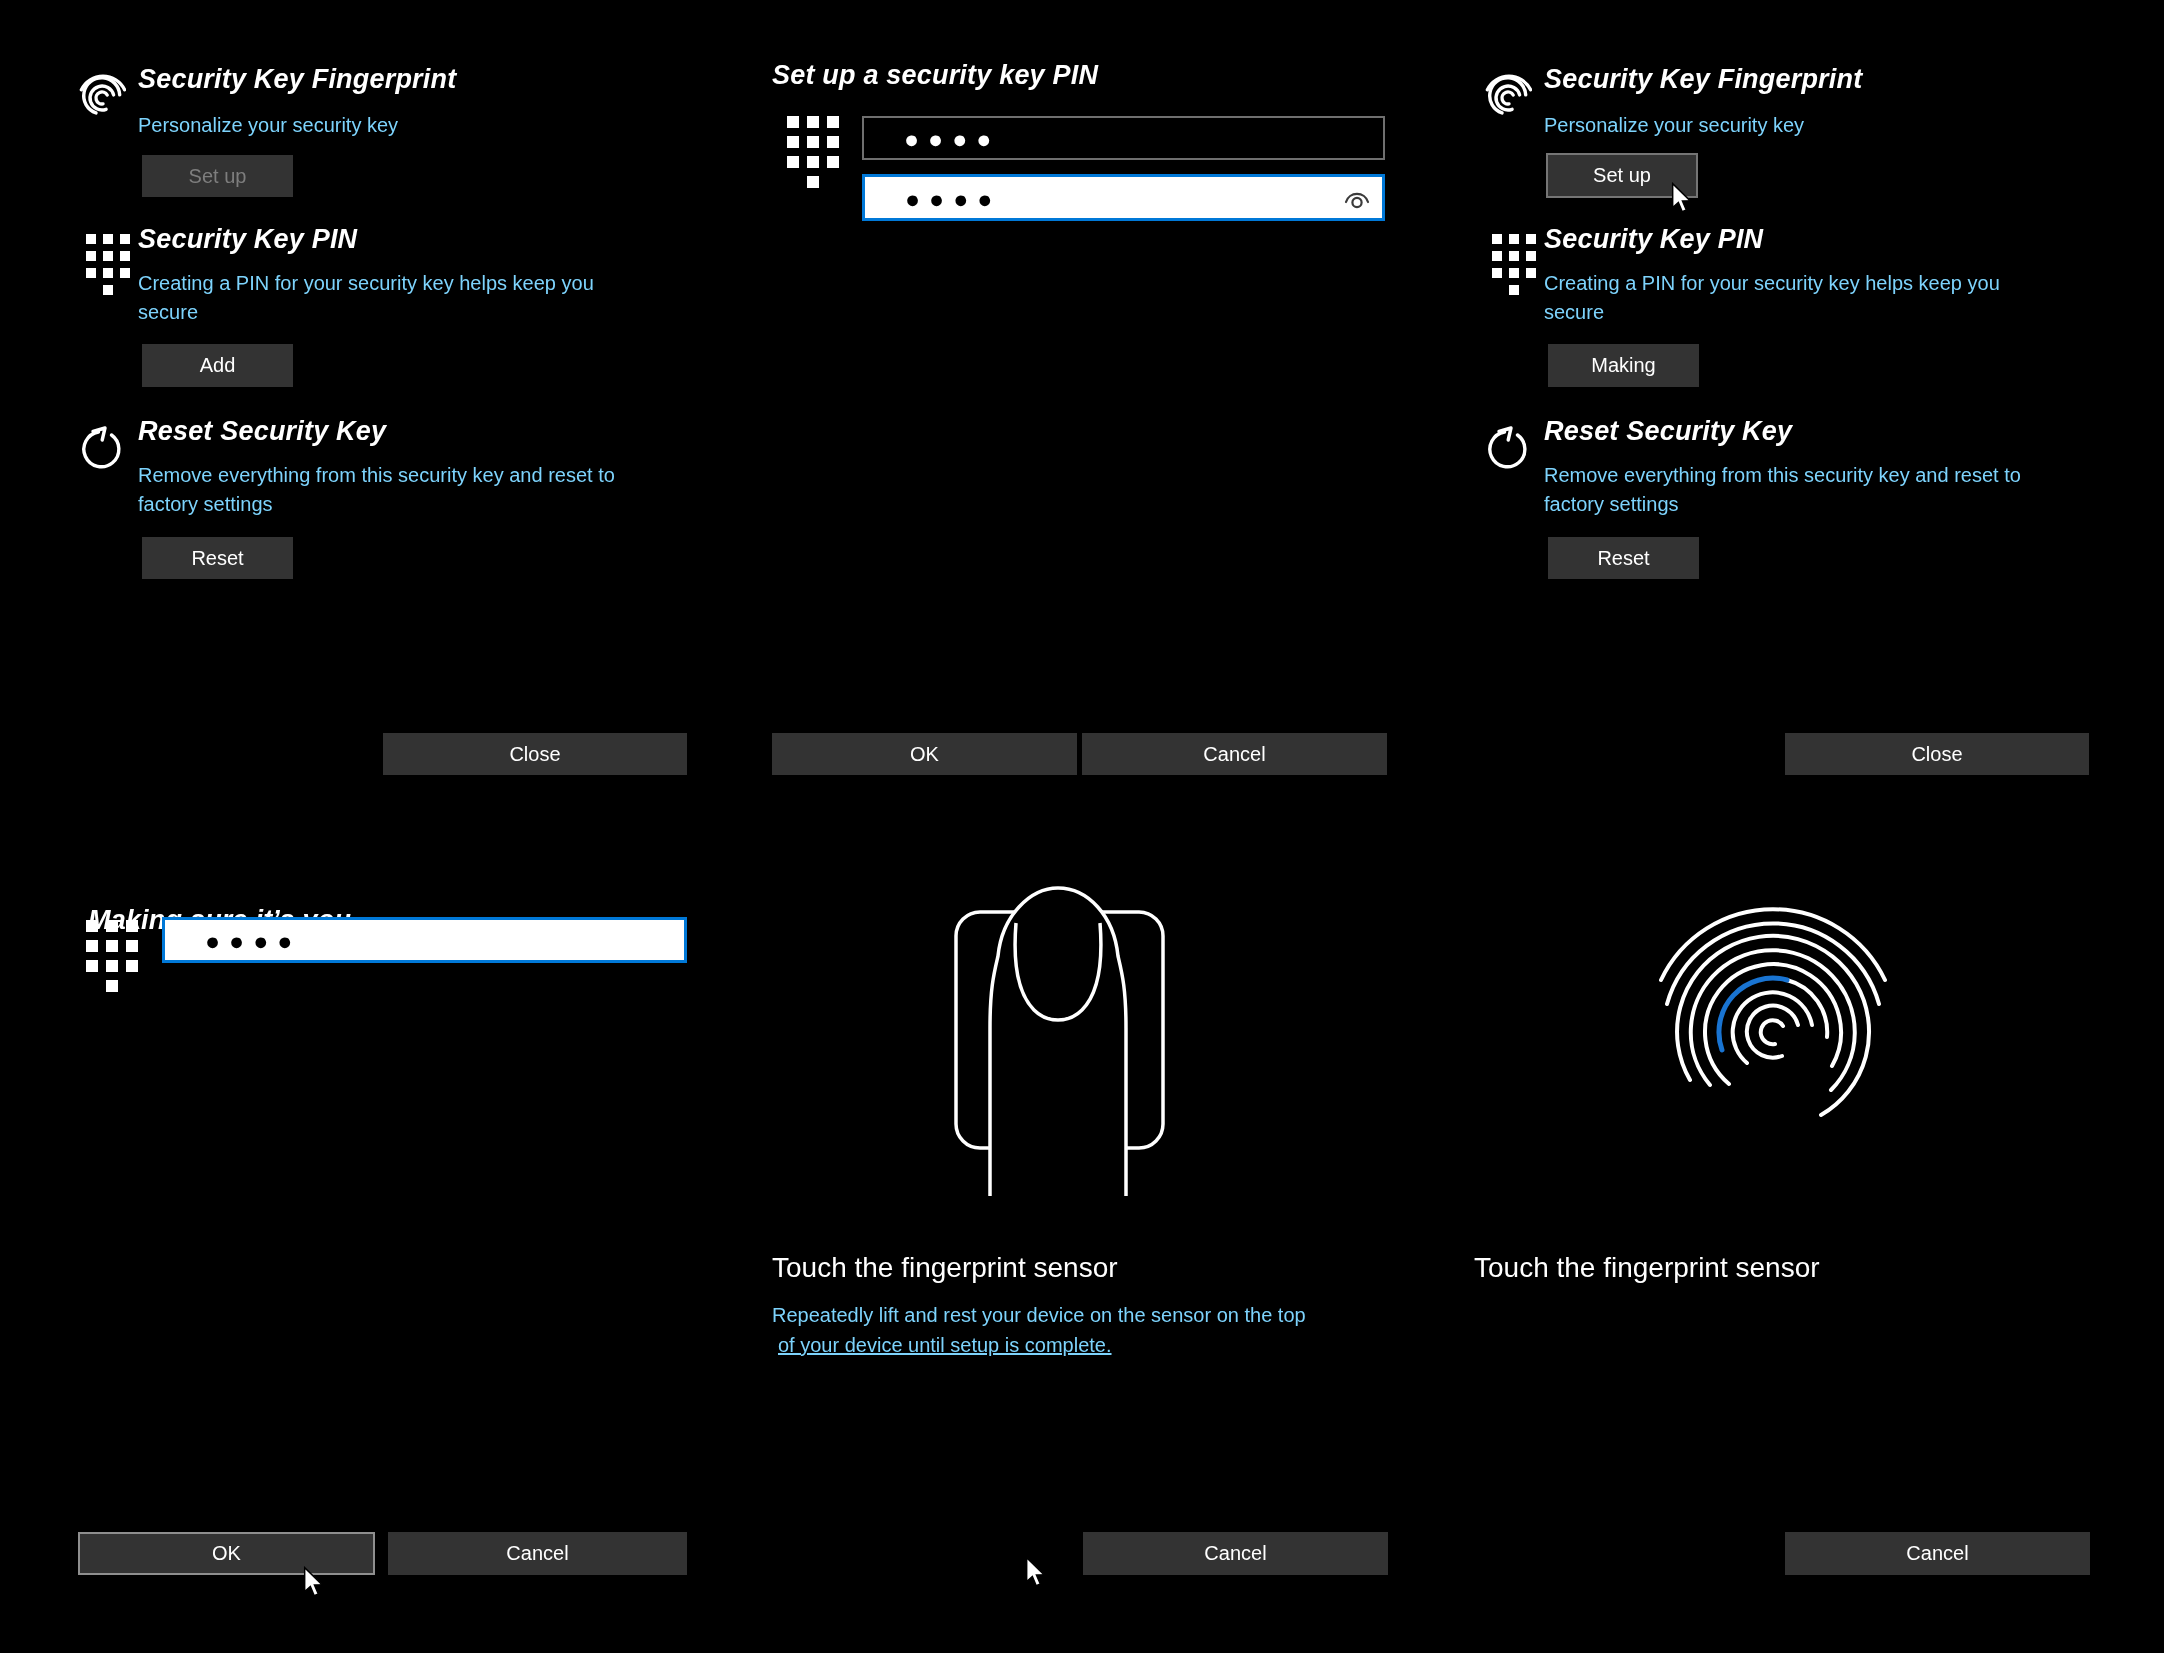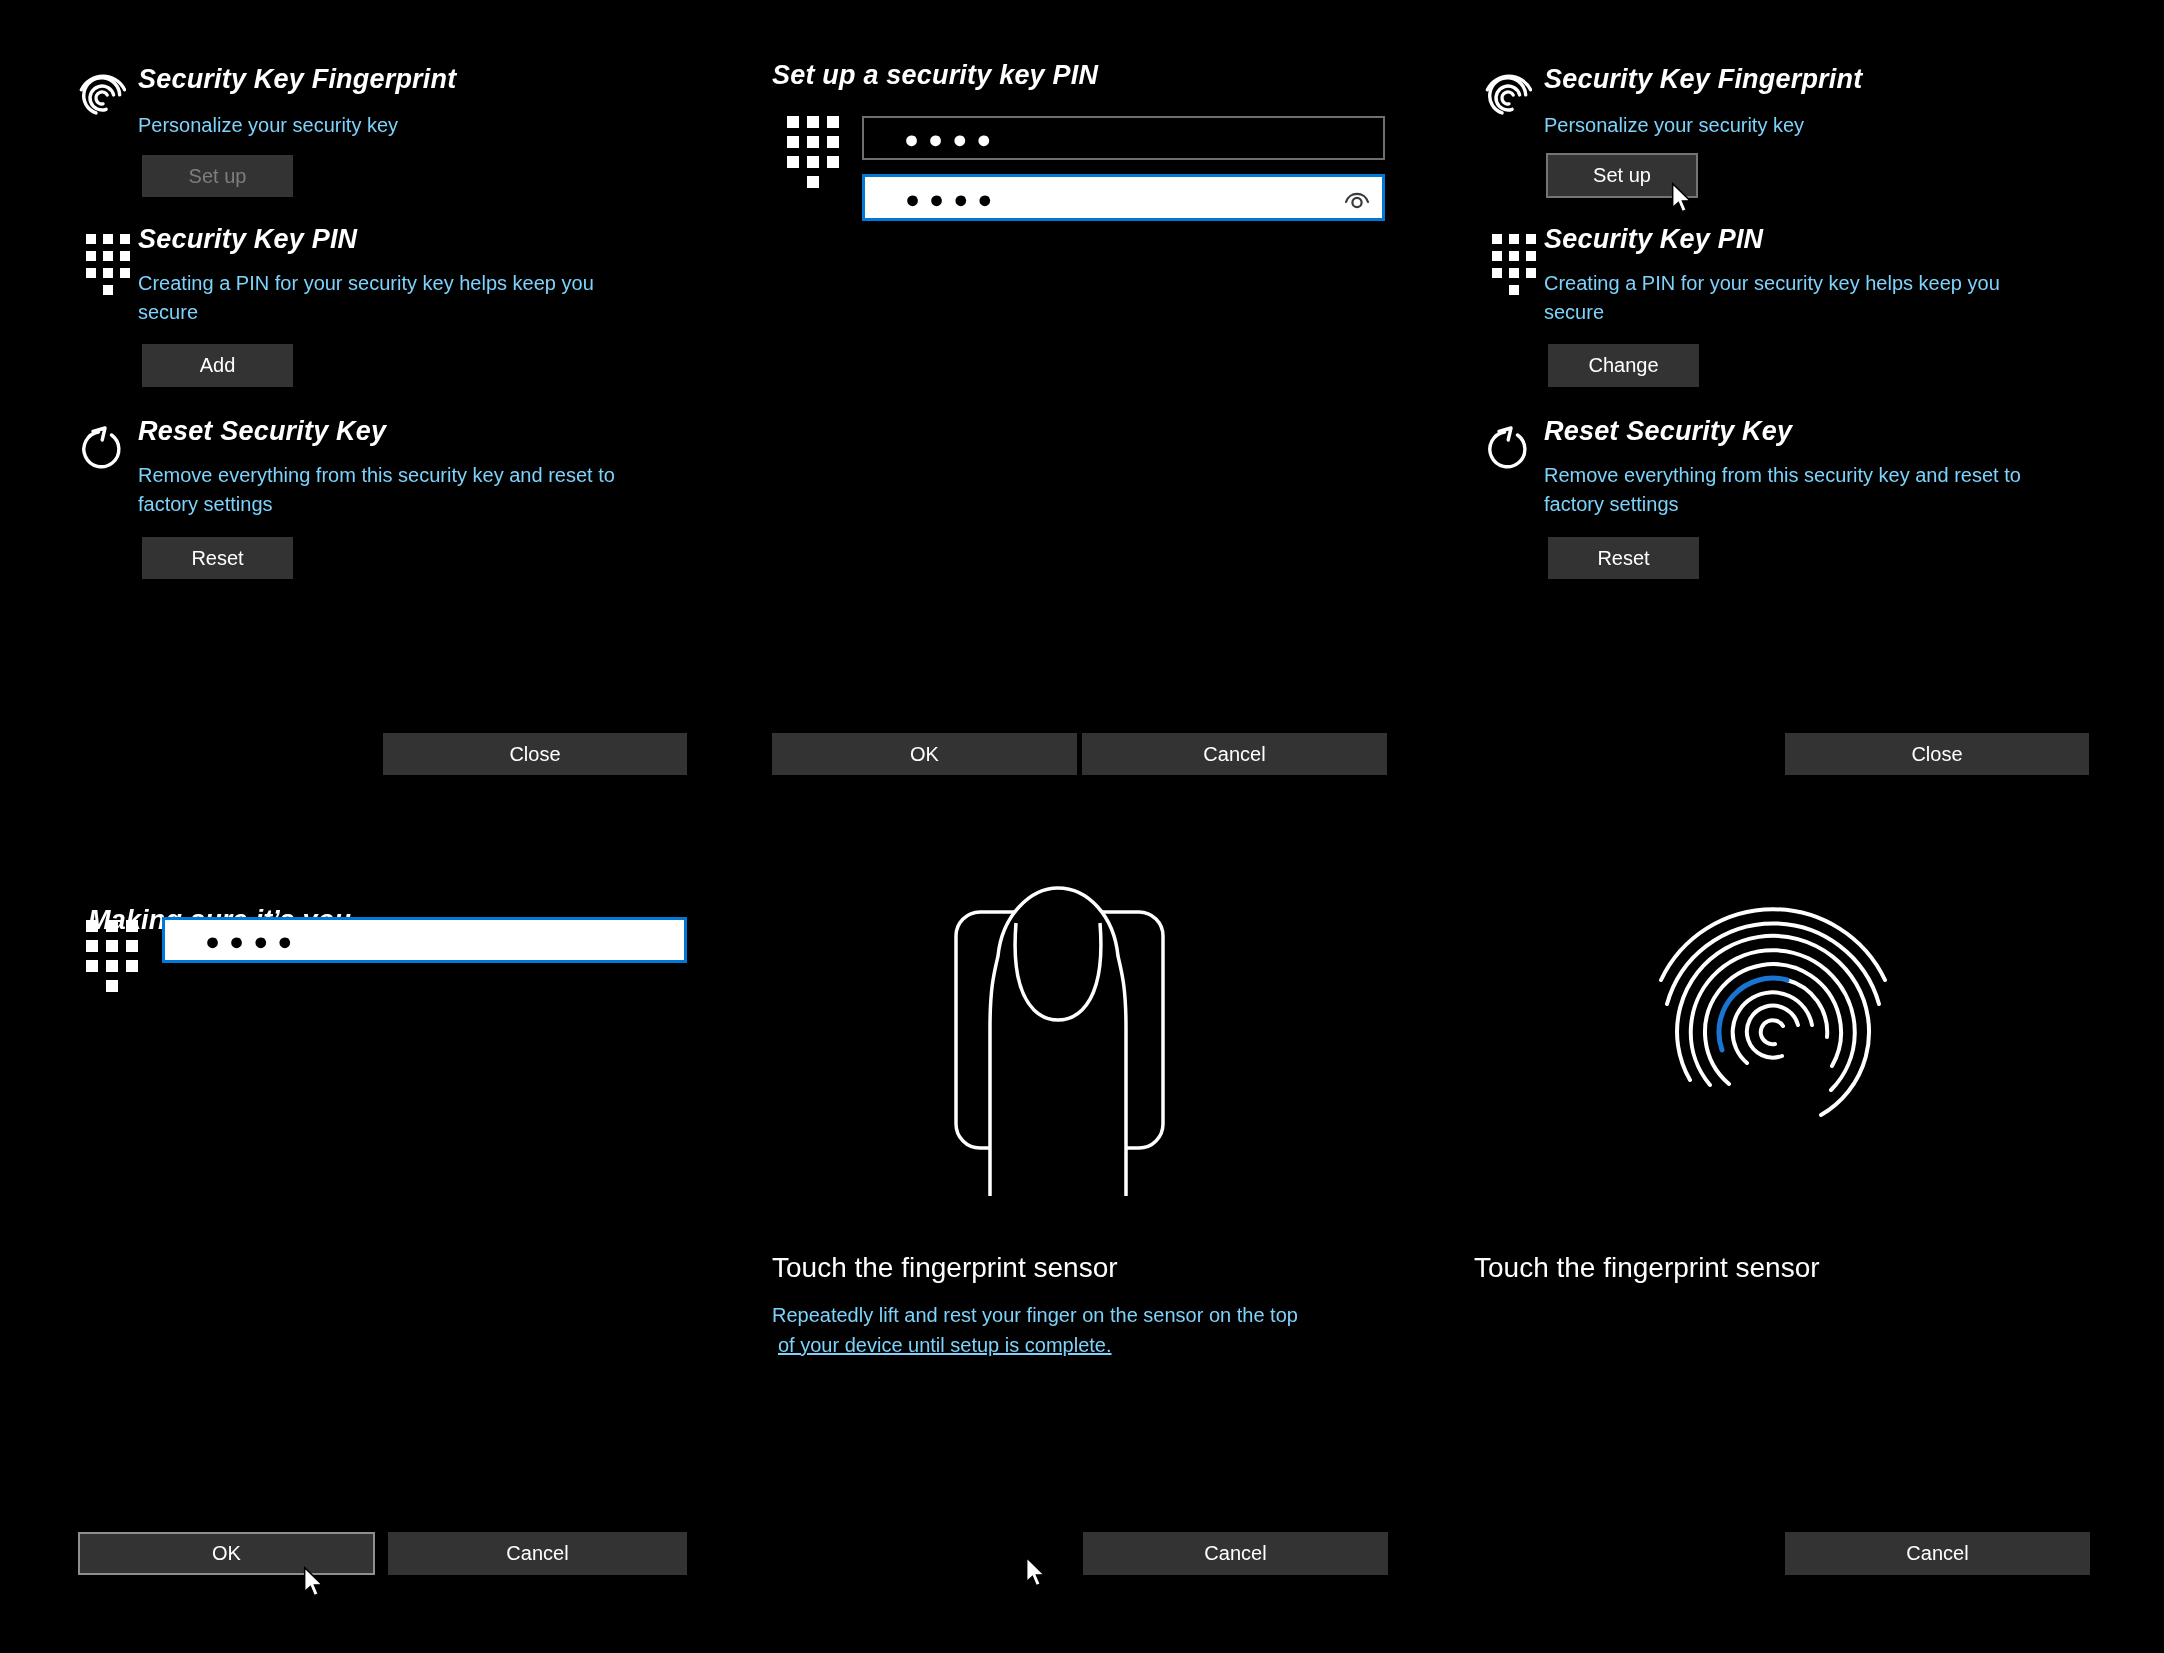--- a/index.html
+++ b/index.html
@@ -141,21 +141,21 @@
   <div class="abs h1" style="left:62px;top:4px;">Security Key Fingerprint</div>
   <div class="abs body-text" style="left:62px;top:54px;">Personalize your security key</div>
   <div class="btn outlined" style="left:64px;top:93px;width:152px;height:45px;">Set up</div>
 
   <svg class="abs" style="left:10px;top:174px" width="44" height="61" viewBox="0 0 44 61">
       <use href="#dialpad-sm"></use>
     </svg>
   <div class="abs h1" style="left:62px;top:164px;">Security Key PIN</div>
   <div class="abs body-text" style="left:62px;top:212px;">Creating a PIN for your security key helps keep you</div>
   <div class="abs body-text" style="left:62px;top:241px;">secure</div>
-  <div class="btn" style="left:66px;top:284px;width:151px;height:43px;">Change</div>
+  <div class="btn" style="left:66px;top:284px;width:151px;height:43px;">Making</div>
 
   <svg class="abs" style="left:2px;top:364px" width="47" height="47" viewBox="0 0 47 47">
       <use href="#reset-icon"></use>
     </svg>
   <div class="abs h1" style="left:62px;top:356px;">Reset Security Key</div>
   <div class="abs body-text" style="left:62px;top:404px;">Remove everything from this security key and reset to</div>
   <div class="abs body-text" style="left:62px;top:433px;">factory settings</div>
   <div class="btn" style="left:66px;top:477px;width:151px;height:42px;">Reset</div>
 
   <div class="btn" style="left:303px;top:673px;width:304px;height:42px;">Close</div>
@@ -174,21 +174,21 @@
 </div>
 
 <div class="panel" style="left:770px;top:870px;width:640px;height:760px;">
   <svg class="abs" style="left:168px;top:8px" width="262" height="322" viewBox="0 0 262 322">
     <rect x="18" y="34" width="207" height="236" rx="24" fill="none" stroke="#fff" stroke-width="3.5"></rect>
     <path d="M 52,318 L 52,150 C 52,110 56,95 60,78 C 64,38 92,10 120,10 C 150,10 176,38 180,78 C 184,95 188,110 188,150 L 188,318 Z" fill="#000" stroke="none"></path>
     <path d="M 52,318 L 52,150 C 52,110 56,95 60,78 C 64,38 92,10 120,10 C 150,10 176,38 180,78 C 184,95 188,110 188,150 L 188,318" fill="none" stroke="#fff" stroke-width="3.5"></path>
     <path d="M 78,45 C 74,95 84,120 96,132 C 103,139 111,142 120,142 C 129,142 137,139 144,132 C 156,120 166,95 162,45" fill="none" stroke="#fff" stroke-width="3.5"></path>
   </svg>
   <div class="abs h1-light" style="left:2px;top:382px;">Touch the fingerprint sensor</div>
-  <div class="abs body-text" style="left:2px;top:434px;">Repeatedly lift and rest your finger on the sensor on the top</div>
+  <div class="abs body-text" style="left:2px;top:434px;">Repeatedly lift and rest your device on the sensor on the top</div>
   <div class="abs body-text" style="left:8px;top:464px;text-decoration:underline;">of your device until setup is complete.</div>
   <div class="btn" style="left:313px;top:662px;width:305px;height:43px;">Cancel</div>
 </div>
 
 <div class="panel" style="left:1470px;top:870px;width:660px;height:760px;">
   <svg class="abs" style="left:185px;top:2px" width="260" height="330" viewBox="0 0 260 330">
     <g fill="none" stroke="#fff" stroke-width="4" stroke-linecap="round">
       <path d="M 120 172 A 12 12 0 1 1 128 154"></path>
       <path d="M 127 184 A 26 26 0 1 1 143 153"></path>
       <path d="M 92 191 A 40 40 0 1 1 157 153"></path>

